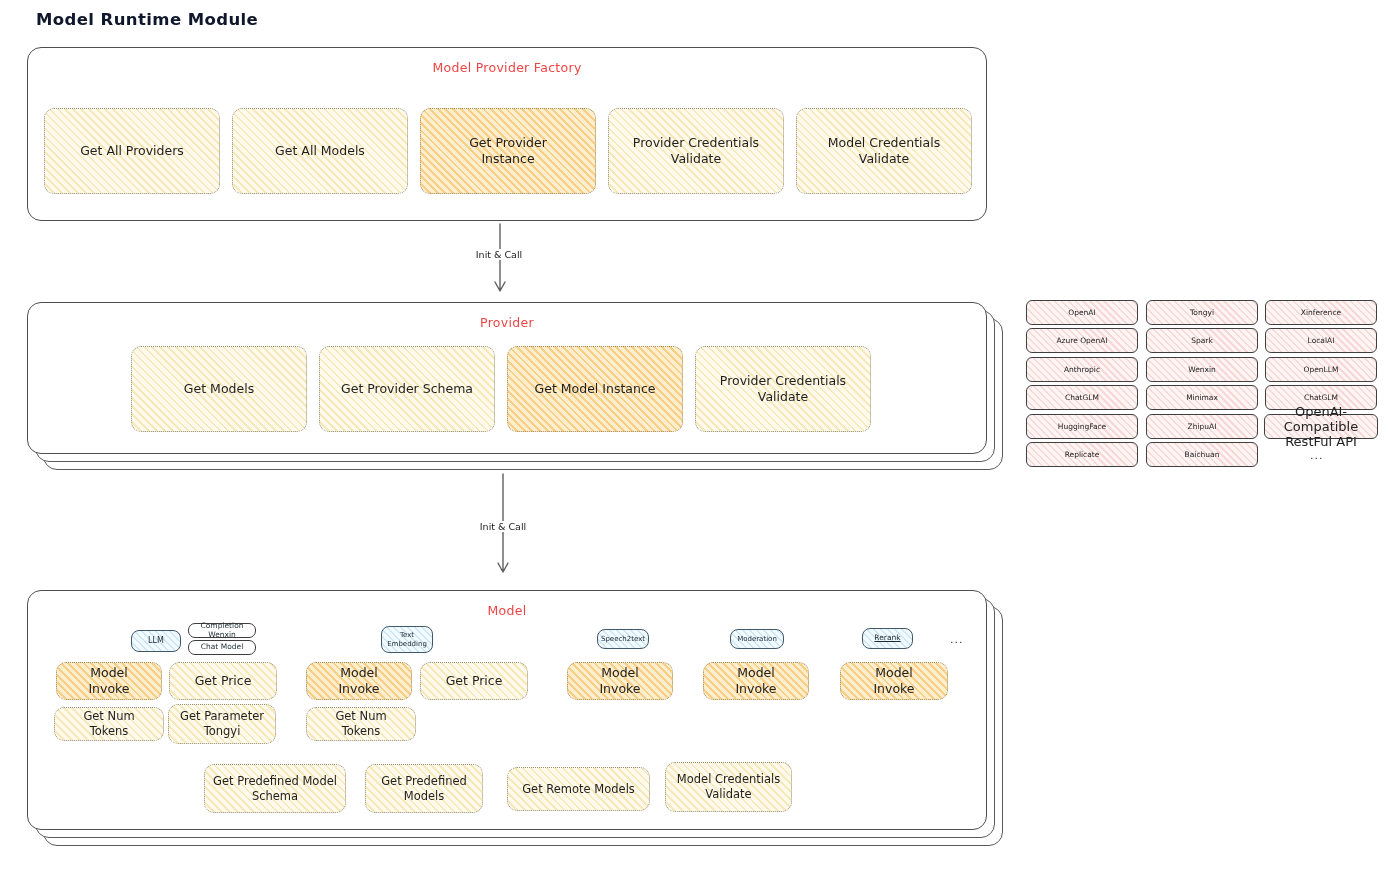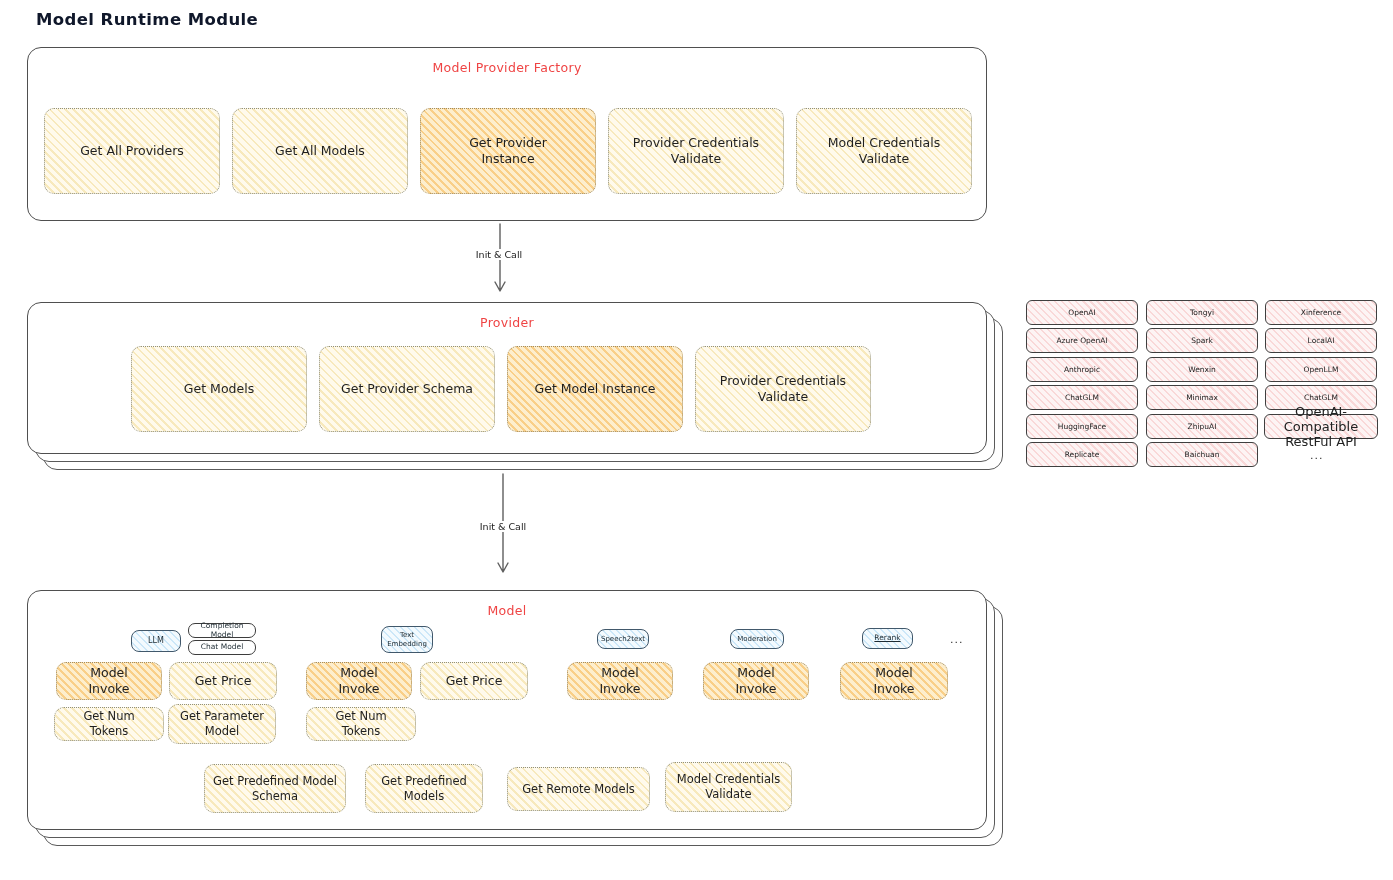--- a/index.html
+++ b/index.html
@@ -105,38 +105,38 @@
     <path d="M8 0 V97 M3 89 L8 98 L13 89"></path>
   </svg>
   <div class="arrow-label" style="left:473px;top:521px;">Init &amp; Call</div>
 
   <div class="stack-layer" style="left:43px;top:606px;width:958px;height:238px;"></div>
   <div class="stack-layer" style="left:35px;top:598px;width:958px;height:238px;"></div>
   <div class="frame" style="left:27px;top:590px;width:958px;height:238px;">
     <div class="frame-title">Model</div>
 
     <div class="tag blue" style="left:103px;top:39px;width:50px;height:22px;font-size:8px;">LLM</div>
-    <div class="tag white" style="left:160px;top:32px;width:68px;height:15px;">Completion Model</div>
+    <div class="tag white" style="left:160px;top:32px;width:68px;height:15px;">Completion Wenxin</div>
     <div class="tag white" style="left:160px;top:49px;width:68px;height:15px;">Chat Model</div>
     <div class="tag blue" style="left:353px;top:35px;width:52px;height:27px;font-size:7px;padding:0 6px;">Text Embedding</div>
     <div class="tag blue" style="left:569px;top:38px;width:52px;height:20px;font-size:7px;">Speech2text</div>
     <div class="tag blue" style="left:702px;top:38px;width:54px;height:20px;font-size:7px;">Moderation</div>
     <div class="tag blue" style="left:834px;top:37px;width:51px;height:21px;font-size:7.5px;text-decoration:underline;">Rerank</div>
     <div class="dots" style="left:922px;top:42px;">...</div>
 
     <div class="op hl" style="left:28px;top:71px;width:106px;height:38px;">Model Invoke</div>
     <div class="op" style="left:141px;top:71px;width:108px;height:38px;">Get Price</div>
     <div class="op hl" style="left:278px;top:71px;width:106px;height:38px;">Model Invoke</div>
     <div class="op" style="left:392px;top:71px;width:108px;height:38px;">Get Price</div>
     <div class="op hl" style="left:539px;top:71px;width:106px;height:38px;">Model Invoke</div>
     <div class="op hl" style="left:675px;top:71px;width:106px;height:38px;">Model Invoke</div>
     <div class="op hl" style="left:812px;top:71px;width:108px;height:38px;">Model Invoke</div>
 
     <div class="op small" style="left:26px;top:116px;width:110px;height:34px;">Get Num Tokens</div>
-    <div class="op small" style="left:140px;top:113px;width:108px;height:40px;">Get Parameter Model</div>
+    <div class="op small" style="left:140px;top:113px;width:108px;height:40px;">Get Parameter Tongyi</div>
     <div class="op small" style="left:278px;top:116px;width:110px;height:34px;">Get Num Tokens</div>
 
     <div class="op small" style="left:176px;top:173px;width:142px;height:49px;">Get Predefined Model Schema</div>
     <div class="op small" style="left:337px;top:173px;width:118px;height:49px;">Get Predefined Models</div>
     <div class="op small" style="left:479px;top:176px;width:143px;height:44px;">Get Remote Models</div>
     <div class="op small" style="left:637px;top:171px;width:127px;height:50px;">Model Credentials Validate</div>
   </div>
 
 </div>
 

